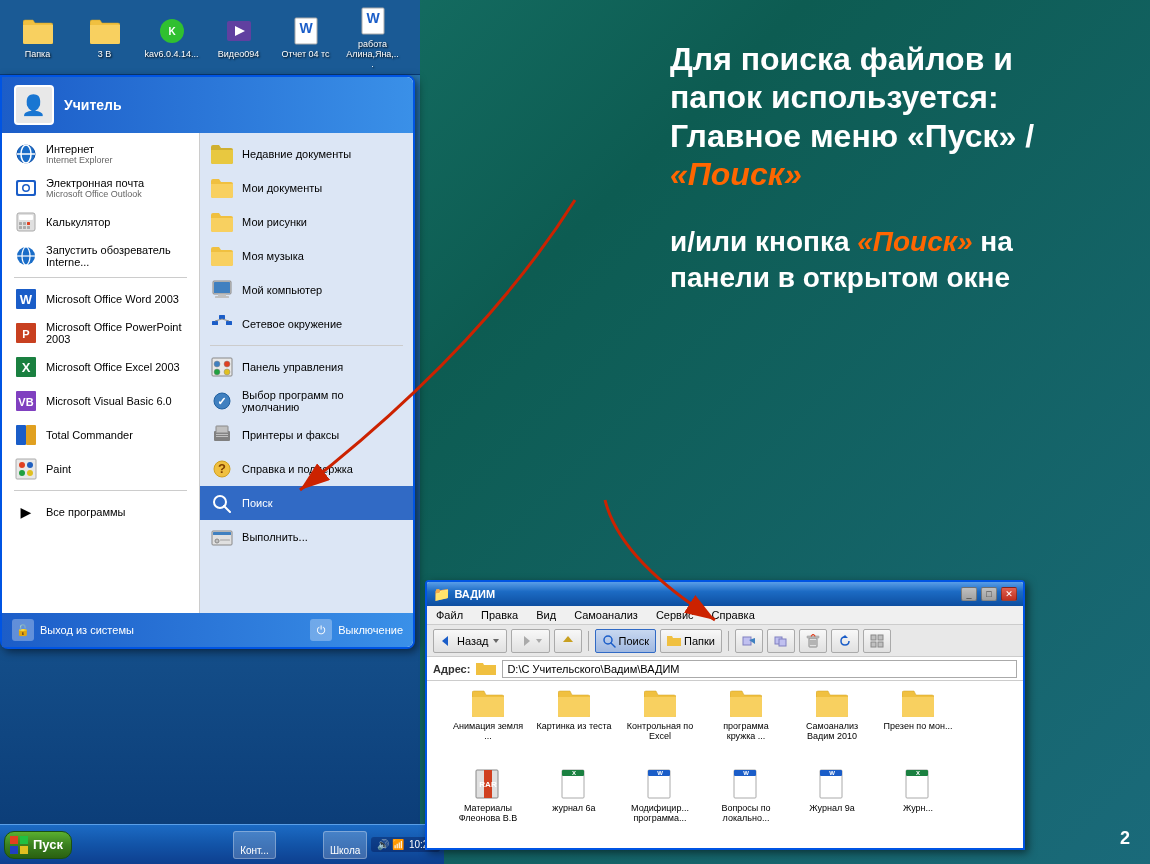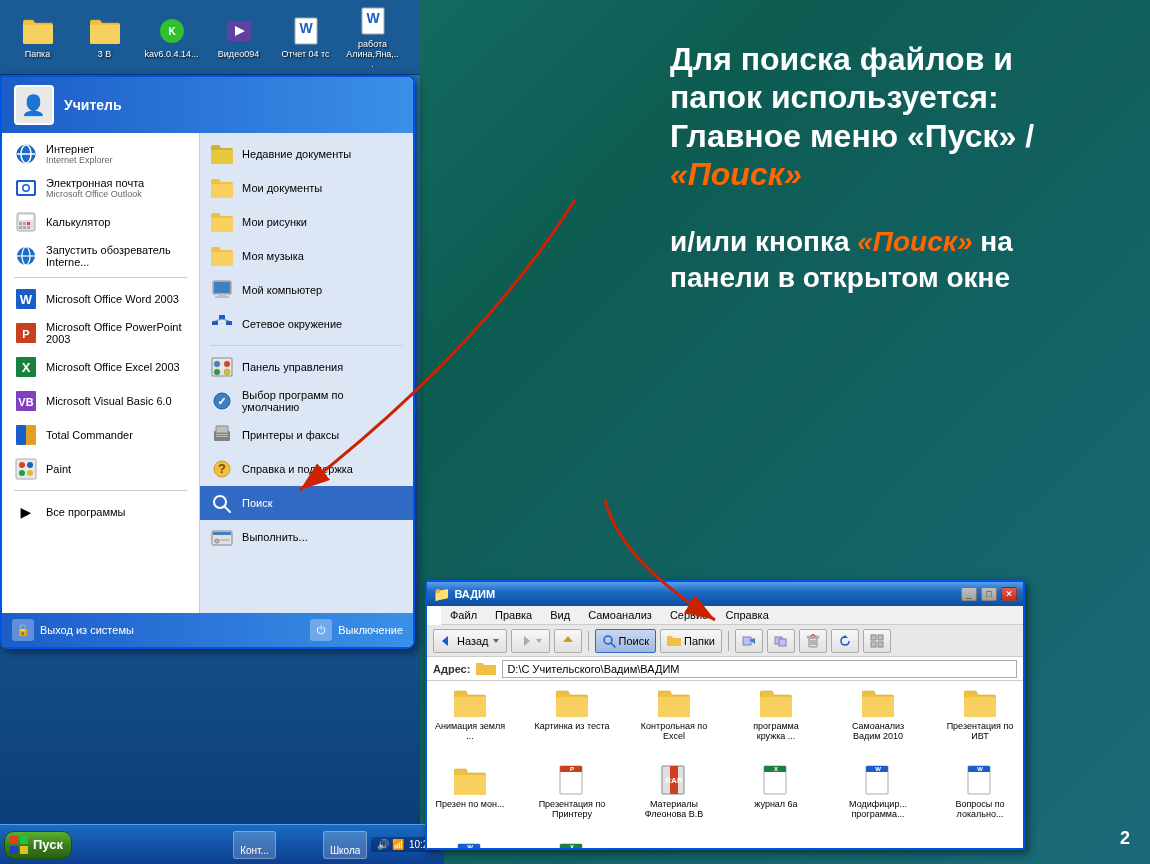--- a/index.html
+++ b/index.html
@@ -277,21 +277,20 @@
     .win-btn-max { background: linear-gradient(180deg,#c0c0c0,#a0a0a0); color: #333; }
     .win-btn-close { background: linear-gradient(180deg,#e06050,#c03020); color: white; }
 
     .explorer-menubar {
       background: #f0f0f0;
       border-bottom: 1px solid #ccc;
       display: flex;
       padding: 2px 6px;
       gap: 12px;
       font-size: 11px;
-      margin-left: 14px;
     }
     .explorer-menu-item {
       cursor: pointer;
       padding: 1px 3px;
     }
 
     .explorer-toolbar {
       background: #e8e8e8;
       border-bottom: 1px solid #ccc;
       display: flex;
@@ -337,22 +336,22 @@
       background: white;
       padding: 3px 4px;
       font-size: 11px;
       height: 18px;
     }
 
     .explorer-content {
       background: white;
       display: flex;
       flex-wrap: wrap;
-      gap: 24px;
-      padding: 6px 4px;
+      gap: 8px;
+      padding: 6px 22px;
       overflow: hidden;
       height: calc(270px - 24px - 22px - 32px - 24px);
     }
     .file-item {
       display: flex;
       flex-direction: column;
       align-items: center;
       gap: 2px;
       width: 78px;
       cursor: pointer;
@@ -916,42 +915,23 @@
       </div>
       <div class="file-label">Самоанализ Вадим 2010</div>
     </div>
     <div class="file-item">
       <div class="file-icon">
         <svg width="32" height="28" viewBox="0 0 32 28">
             <path d="M0,4 Q0,2 2,2 L12,2 L14,6 L30,6 Q32,6 32,8 L32,26 Q32,28 30,28 L2,28 Q0,28 0,26 Z" fill="#f0c040" stroke="#d0a020" stroke-width="0.5"></path>
             <path d="M0,8 L32,8 L32,26 Q32,28 30,28 L2,28 Q0,28 0,26 Z" fill="#f8d060"></path>
           </svg>
       </div>
-      <div class="file-label">Презентация по ИВТ</div>
-    </div>
-    <div class="file-item">
-      <div class="file-icon">
-        <svg width="32" height="28" viewBox="0 0 32 28">
-            <path d="M0,4 Q0,2 2,2 L12,2 L14,6 L30,6 Q32,6 32,8 L32,26 Q32,28 30,28 L2,28 Q0,28 0,26 Z" fill="#f0c040" stroke="#d0a020" stroke-width="0.5"></path>
-            <path d="M0,8 L32,8 L32,26 Q32,28 30,28 L2,28 Q0,28 0,26 Z" fill="#f8d060"></path>
-          </svg>
-      </div>
       <div class="file-label">Презен по мон...</div>
     </div>
 
-    <div class="file-item">
-      <div class="file-icon">
-        <svg width="28" height="32" viewBox="0 0 28 32">
-            <rect x="2" y="1" width="22" height="28" rx="1" fill="white" stroke="#aaa"></rect>
-            <rect x="2" y="1" width="22" height="6" rx="1" fill="#c84020"></rect>
-            <text x="14" y="6" font-size="6" text-anchor="middle" fill="white" font-weight="bold">P</text>
-          </svg>
-      </div>
-      <div class="file-label">Презентация по Принтеру</div>
-    </div>
     <div class="file-item">
       <div class="file-icon">
         <svg width="28" height="32" viewBox="0 0 28 32">
             <rect x="2" y="1" width="22" height="28" rx="1" fill="#e0e0e0" stroke="#888"></rect>
             <rect x="10" y="1" width="8" height="28" fill="#d04020"></rect>
             <text x="14" y="18" font-size="8" text-anchor="middle" fill="white" font-weight="bold">RAR</text>
           </svg>
       </div>
       <div class="file-label">Материалы Флеонова В.В</div>
     </div>

